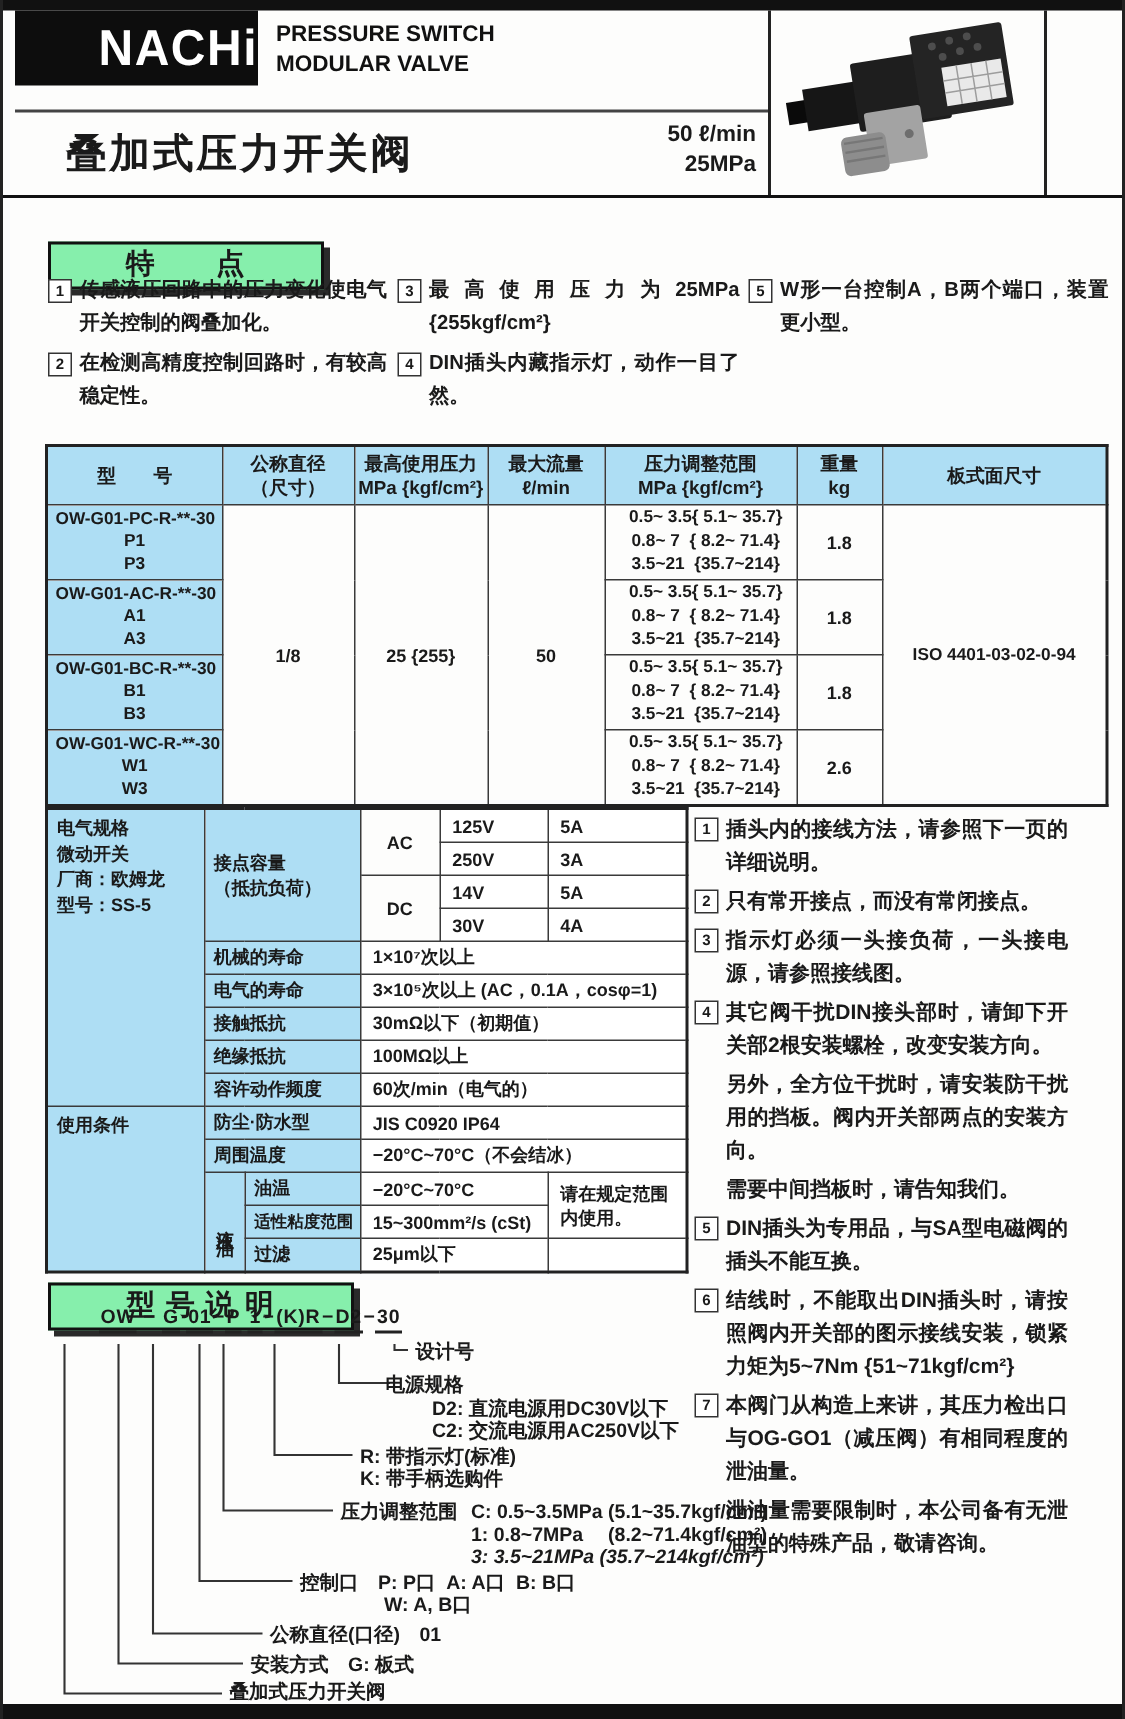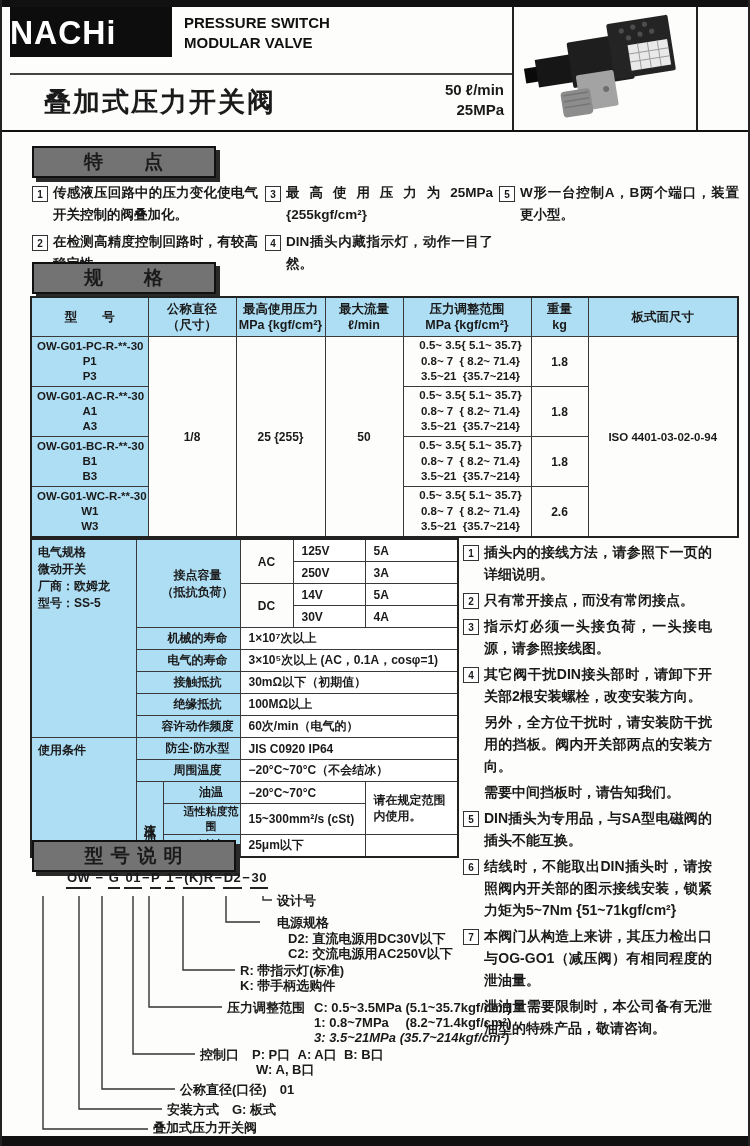--- a/index.html
+++ b/index.html
@@ -6,29 +6,29 @@
   #page{position:relative;width:750px;height:1146px;background:#fdfdfc;margin:0 auto;
         font-family:"Liberation Sans","DejaVu Sans",sans-serif;color:#1a1a1a;overflow:hidden;
         border-left:2px solid #222;border-right:2px solid #222;box-sizing:border-box;}
   .abs{position:absolute;}
   .bar{position:absolute;left:0;width:750px;background:#111;}
   .vline{position:absolute;width:2px;background:#222;}
   .hline{position:absolute;height:2px;background:#333;}
 
   
   .logo-box{position:absolute;left:8px;top:7px;width:162px;height:50px;background:#0d0d0d;
-            display:flex;align-items:center;justify-content:flex-start;}
+            display:flex;align-items:center;justify-content:flex-end;}
   .logo-text{color:#fff;font-size:32px;font-weight:bold;letter-spacing:1px;transform:scaleY(1.05);}
   .eng-title{position:absolute;left:182px;top:13px;font-size:15px;font-weight:bold;line-height:20px;color:#111;}
   .main-title{position:absolute;left:42px;top:84px;font-size:27px;font-weight:bold;letter-spacing:2px;}
   .rating{position:absolute;left:390px;top:80px;width:112px;text-align:right;font-size:15px;font-weight:bold;line-height:20px;}
 
   
-  .section-box{position:absolute;background:#737373;border:2px solid #111;box-shadow:4px 4px 0 #2a2a2a;
-               height:28px;line-height:28px;text-align:center;font-size:19px;font-weight:bold;letter-spacing:1px;}
+  .section-box{position:absolute;background:#86efac;border:2px solid #111;box-shadow:4px 4px 0 #2a2a2a;
+               height:28px;line-height:28px;text-align:center;font-size:19px;font-weight:bold;letter-spacing:1px;margin-top:15px;}
 
   
   .numbox{display:inline-flex;flex:none;width:14px;height:14px;border:1.2px solid #333;
           align-items:center;justify-content:center;font-size:10px;font-weight:bold;
           margin-right:5px;margin-top:4px;background:#fff;}
   .fitem{display:flex;margin-bottom:5px;}
   .fitem .ftext{font-size:13.5px;font-weight:bold;line-height:22px;text-align:justify;}
 
   
   table{border-collapse:collapse;table-layout:fixed;}
@@ -40,21 +40,21 @@
   .cell-model{background:#aedef4;text-align:left !important;}
   .cell-model .m1{display:block;padding-left:5px;font-size:11.5px;line-height:15px;}
   .cell-model .m2{display:block;text-align:center;font-size:11.5px;line-height:15px;}
   .cell-ranges{text-align:left;}
   .cell-ranges div{padding-left:7px;font-size:11.5px;line-height:15.5px;white-space:pre;}
 
   .elec-table-wrap{position:absolute;left:28px;top:538px;}
   .elec-table{width:427px;border:2px solid #222;}
   .elec-table td{height:21px;font-weight:bold;font-size:12px;}
   .blue{background:#aedef4;}
-  .lab{padding-left:19px;text-align:center;}
+  .lab{padding-left:6px;text-align:left;}
   .val{padding-left:8px;text-align:left;background:#fff;}
   .ctr{text-align:center;}
   .side-cell{vertical-align:top;padding:4px 0 0 6px;text-align:left;line-height:17px;}
   .vtext{writing-mode:vertical-rl;text-orientation:upright;letter-spacing:3px;margin:0 auto;font-size:12px;}
 
   
   .usage{position:absolute;left:461px;top:541px;width:260px;}
   .usage-title{font-size:14.5px;font-weight:bold;line-height:22px;margin-bottom:2px;}
   .uitem{display:flex;margin-bottom:4px;}
   .uitem .utext{font-size:14px;font-weight:bold;line-height:22px;text-align:justify;width:228px;}
@@ -136,21 +136,20 @@
       <span class="ftext">DIN插头内藏指示灯，动作一目了然。</span>
     </div>
   </div>
   <div class="abs" style="left:497px;top:182px;width:240px;">
     <div class="fitem">
       <span class="numbox">5</span>
       <span class="ftext">W形一台控制A，B两个端口，装置更小型。</span>
     </div>
   </div>
 
-  <div class="section-box" style="left:30px;top:262px;width:180px;">规　　格</div>
 
   <div class="spec-table-wrap">
     <table class="spec-table">
       <colgroup>
           <col style="width:117px">
           <col style="width:88px">
           <col style="width:89px">
           <col style="width:78px">
           <col style="width:128px">
           <col style="width:57px">
@@ -375,21 +374,21 @@
       <polyline points="181,8 181,82 233,82"></polyline>
       <polyline points="147,8 147,119 220,119"></polyline>
       <polyline points="131,8 131,166 193,166"></polyline>
       <polyline points="100,8 100,201 173,201"></polyline>
       <polyline points="77,8 77,221 160,221"></polyline>
       <polyline points="41,8 41,241 146,241"></polyline>
     </g>
   </svg>
 
   <div class="mlabel" style="left:275px;top:893px;">设计号</div>
-  <div class="mlabel" style="left:275px;top:915px;text-align:right;">电源规格</div>
+  <div class="mlabel" style="left:255px;top:915px;text-align:right;">电源规格</div>
   <div class="mlabel" style="left:286px;top:931px;">D2: 直流电源用DC30V以下</div>
   <div class="mlabel" style="left:286px;top:946px;">C2: 交流电源用AC250V以下</div>
   <div class="mlabel" style="left:238px;top:963px;">R: 带指示灯(标准)</div>
   <div class="mlabel" style="left:238px;top:978px;">K: 带手柄选购件</div>
   <div class="mlabel" style="left:225px;top:1000px;">压力调整范围</div>
   <div class="mlabel" style="left:312px;top:1000px;">C: 0.5~3.5MPa (5.1~35.7kgf/cm²)</div>
   <div class="mlabel" style="left:312px;top:1015px;">1: 0.8~7MPa　 (8.2~71.4kgf/cm²)</div>
   <div class="mlabel" style="left:312px;top:1030px;font-style:italic;">3: 3.5~21MPa (35.7~214kgf/cm²)</div>
   <div class="mlabel" style="left:198px;top:1047px;">控制口　P: P口  A: A口  B: B口</div>
   <div class="mlabel" style="left:254px;top:1062px;">W: A, B口</div>

